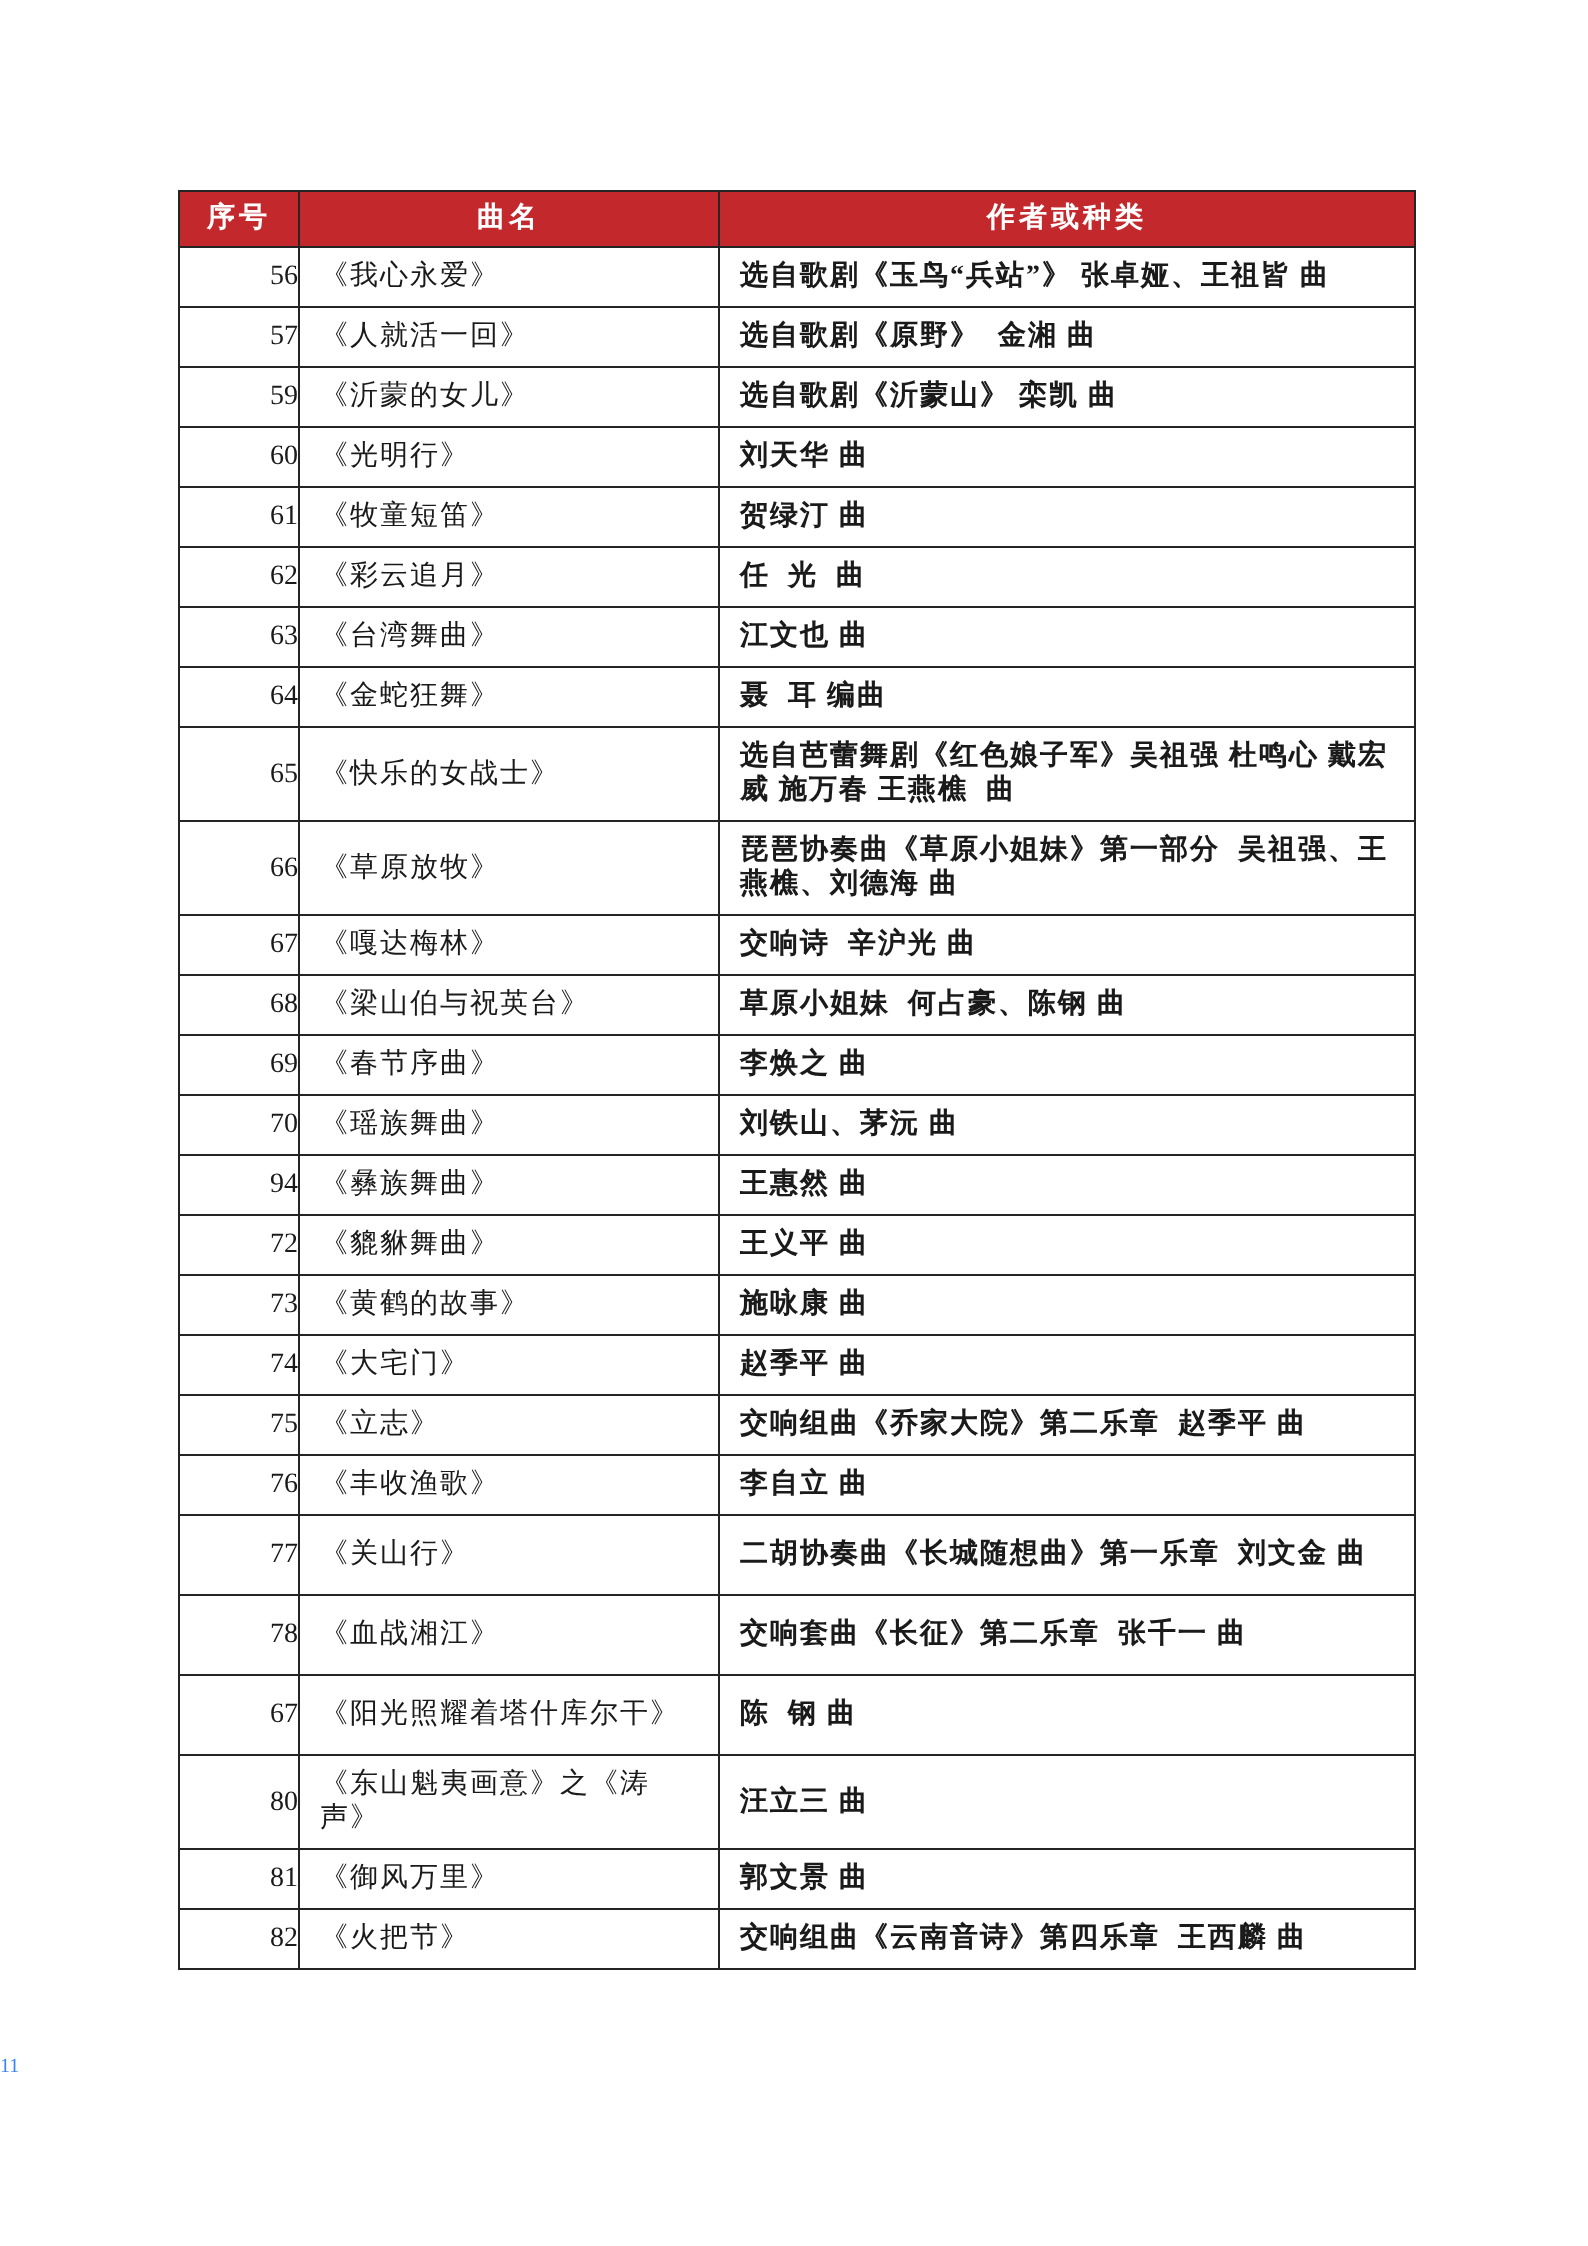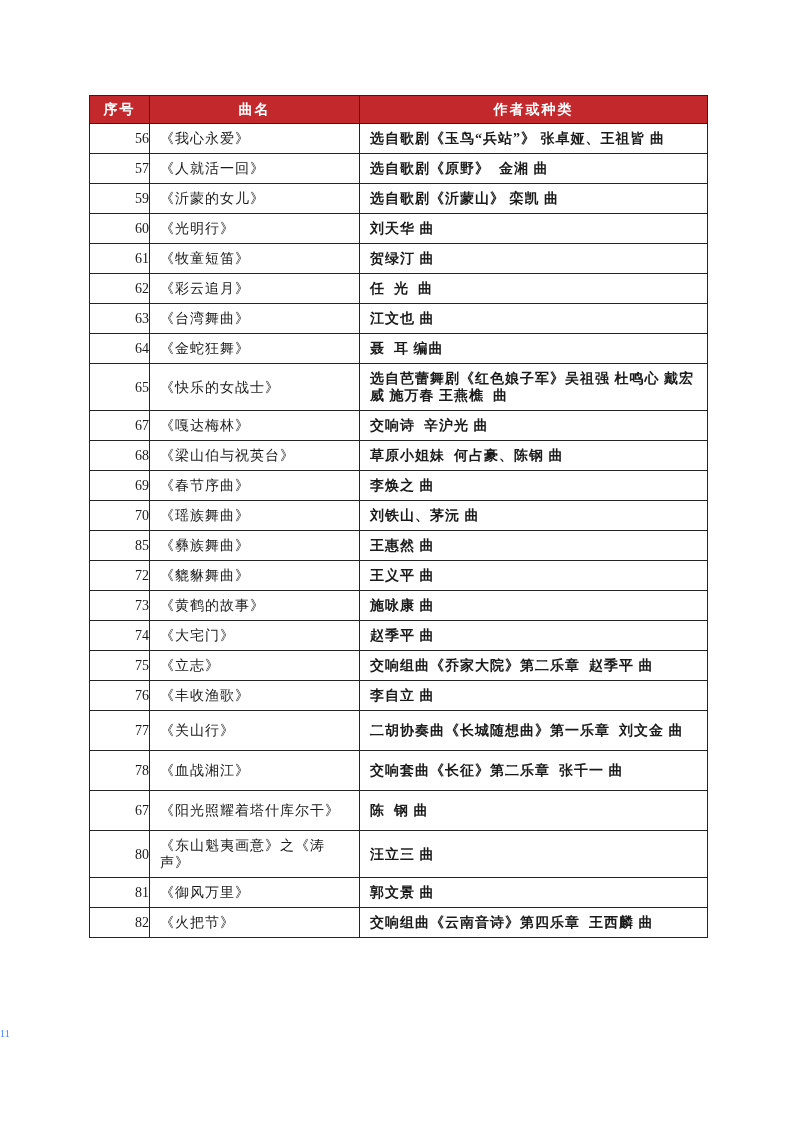--- a/index.html
+++ b/index.html
@@ -122,41 +122,46 @@
           <td class="no">64</td>
           <td class="title">《金蛇狂舞》</td>
           <td class="author">聂  耳 编曲</td>
         </tr>
         <tr>
           <td class="no">65</td>
           <td class="title">《快乐的女战士》</td>
           <td class="author">选自芭蕾舞剧《红色娘子军》吴祖强 杜鸣心 戴宏威 施万春 王燕樵  曲</td>
         </tr>
         <tr>
+          <td class="no">66</td>
+          <td class="title">《草原放牧》</td>
+          <td class="author">琵琶协奏曲《草原小姐妹》第一部分  吴祖强、王燕樵、刘德海 曲</td>
+        </tr>
+        <tr>
           <td class="no">67</td>
           <td class="title">《嘎达梅林》</td>
           <td class="author">交响诗  辛沪光 曲</td>
         </tr>
         <tr>
           <td class="no">68</td>
           <td class="title">《梁山伯与祝英台》</td>
           <td class="author">草原小姐妹  何占豪、陈钢 曲</td>
         </tr>
         <tr>
           <td class="no">69</td>
           <td class="title">《春节序曲》</td>
           <td class="author">李焕之 曲</td>
         </tr>
         <tr>
           <td class="no">70</td>
           <td class="title">《瑶族舞曲》</td>
           <td class="author">刘铁山、茅沅 曲</td>
         </tr>
         <tr>
-          <td class="no">85</td>
+          <td class="no">94</td>
           <td class="title">《彝族舞曲》</td>
           <td class="author">王惠然 曲</td>
         </tr>
         <tr>
           <td class="no">72</td>
           <td class="title">《貔貅舞曲》</td>
           <td class="author">王义平 曲</td>
         </tr>
         <tr>
           <td class="no">73</td>

